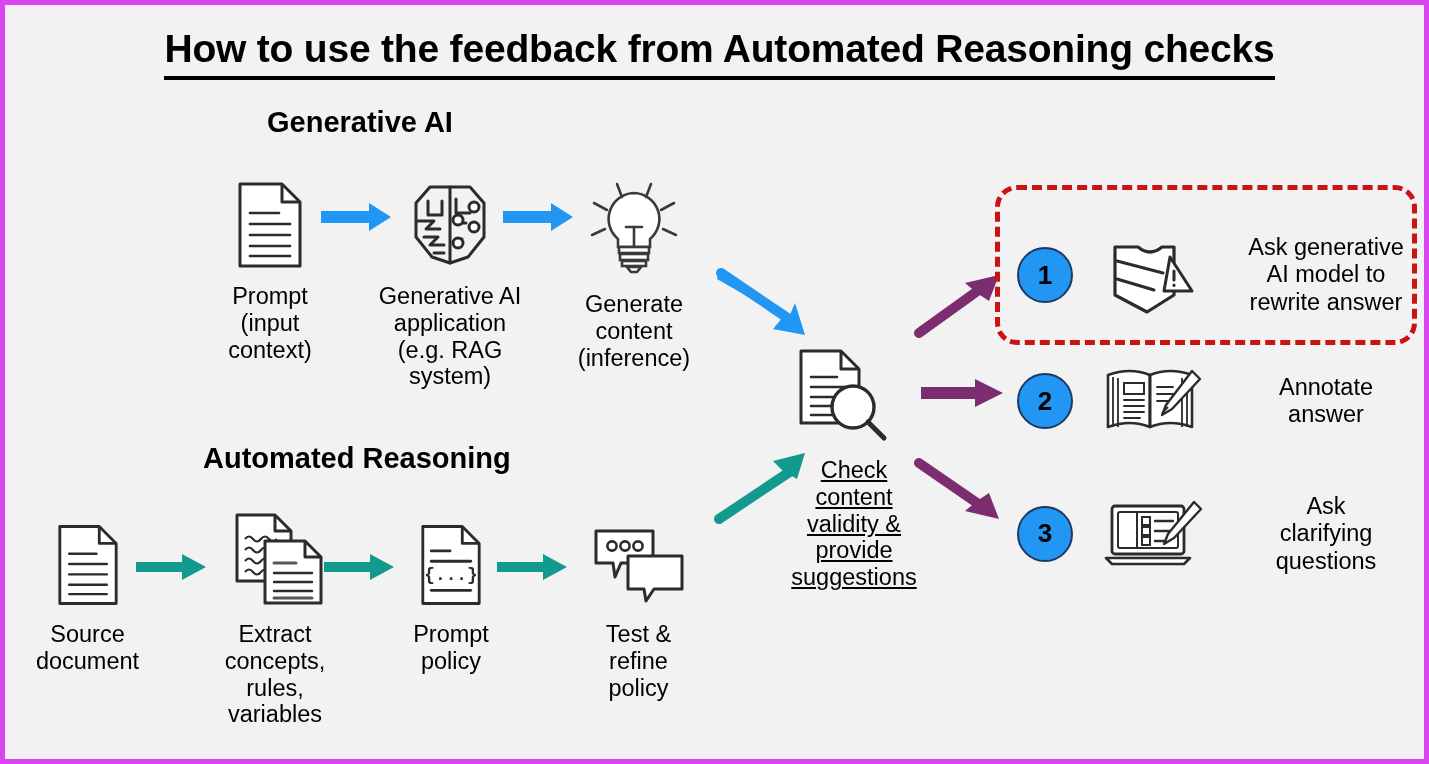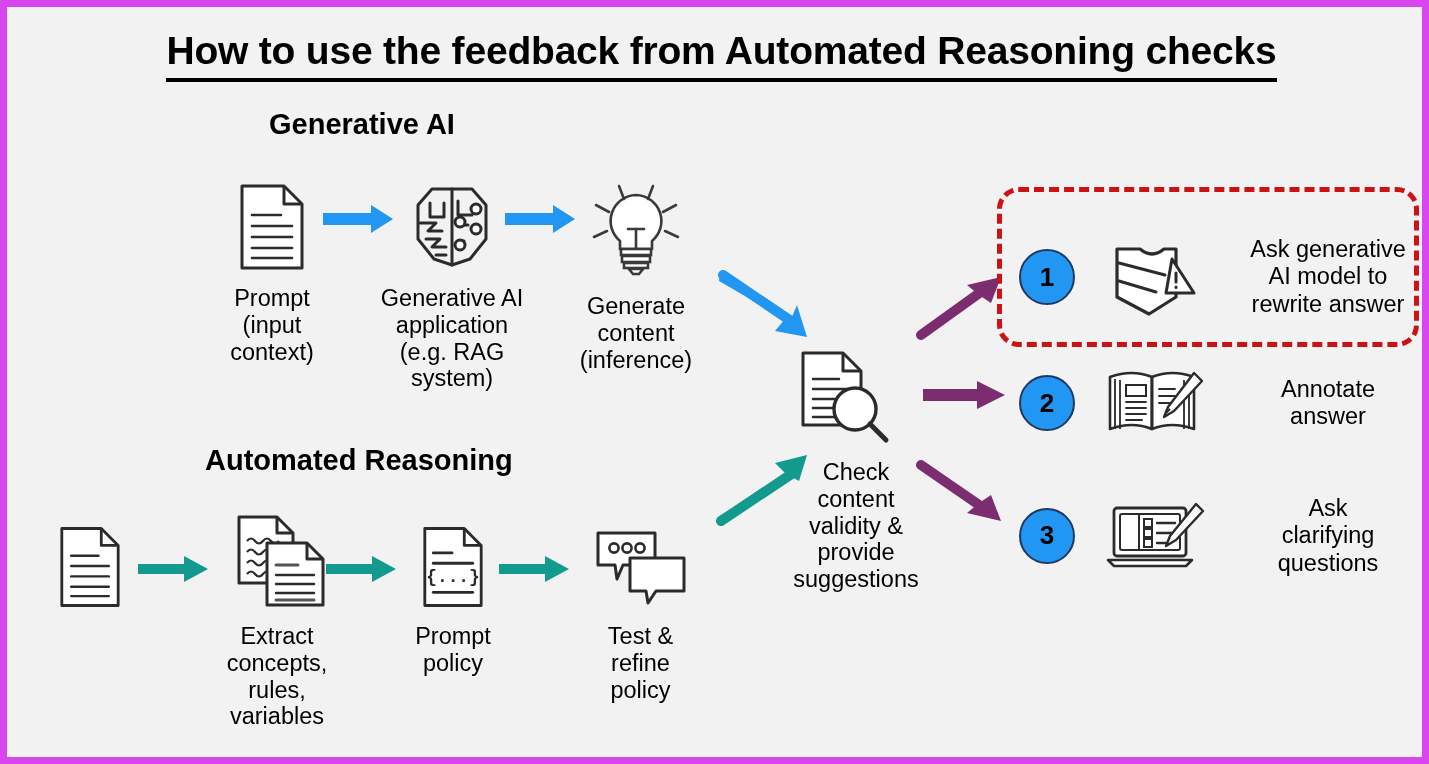--- a/index.html
+++ b/index.html
@@ -1,20 +1,20 @@
 <!DOCTYPE html>
 <html><head>
 <meta charset="utf-8">
 <style>
   html,body{margin:0;padding:0;background:#ffffff;}
   body{font-family:"Liberation Sans",sans-serif;}
   #slide{
     position:relative;width:1429px;height:764px;
     background:#f2f2f2;box-sizing:border-box;
-    border:7px solid #d946ef;
+    border:5px solid #d946ef;
     box-shadow:inset 0 0 0 4px #f2f2f2, 0 0 0 1px #bfbfbf;
     overflow:hidden;
   }
   .abs{position:absolute;}
   
   #title{
     left:0;top:22px;width:1429px;text-align:center;
     font-size:39px;font-weight:700;color:#000;
     letter-spacing:-0.2px;
   }
@@ -160,20 +160,22 @@
         <path d="M45 3 V21 H63" fill="none" stroke="#2b2b2b" stroke-width="3" stroke-linejoin="round"></path>
         <g stroke="#2b2b2b" stroke-width="2.6" stroke-linecap="round">
           <line x1="13" y1="32" x2="42" y2="32"></line>
           <line x1="13" y1="43" x2="53" y2="43"></line>
           <line x1="13" y1="54" x2="53" y2="54"></line>
           <line x1="13" y1="65" x2="53" y2="65"></line>
           <line x1="13" y1="75" x2="53" y2="75"></line>
         </g>
       </svg>
     </div>
+    <div class="cap">Source
+document</div>
   </div>
 
   <div class="abs" style="left:131px;top:546px;">
     <svg width="70" height="32" viewBox="0 0 70 32">
       <path d="M0 11 H46 V3 L70 16 L46 29 V21 H0 Z" fill="#119a8d"></path>
     </svg>
   </div>
 
   <div class="abs node" style="left:190px;top:498px;width:160px;">
     <div class="icon-wrap" style="height:112px;">
@@ -274,21 +276,21 @@
           <line x1="22" y1="42" x2="60" y2="42"></line>
           <line x1="22" y1="52" x2="48" y2="52"></line>
           <line x1="22" y1="61" x2="48" y2="61"></line>
           <line x1="22" y1="70" x2="48" y2="70"></line>
         </g>
         <circle cx="64" cy="62" r="21" fill="#fff" stroke="#2b2b2b" stroke-width="3.4"></circle>
         <line x1="79" y1="77" x2="95" y2="93" stroke="#2b2b2b" stroke-width="5" stroke-linecap="round"></line>
       </svg>
     </div>
   </div>
-  <div class="abs center-cap" style="left:760px;top:452px;width:178px;">Check
+  <div class="abs center-cap" style="left:760px;top:452px;width:178px;text-decoration:underline;">Check
 content
 validity &amp;
 provide
 suggestions</div>
 
   <div class="abs" style="left:910px;top:268px;">
     <svg width="88" height="66" viewBox="0 0 88 66">
       <line x1="4" y1="60" x2="68" y2="14" stroke="#7b2d70" stroke-width="10" stroke-linecap="round"></line>
       <path d="M84 2 L50 10 L62 20 L74 28 Z" fill="#7b2d70"></path>
     </svg>

